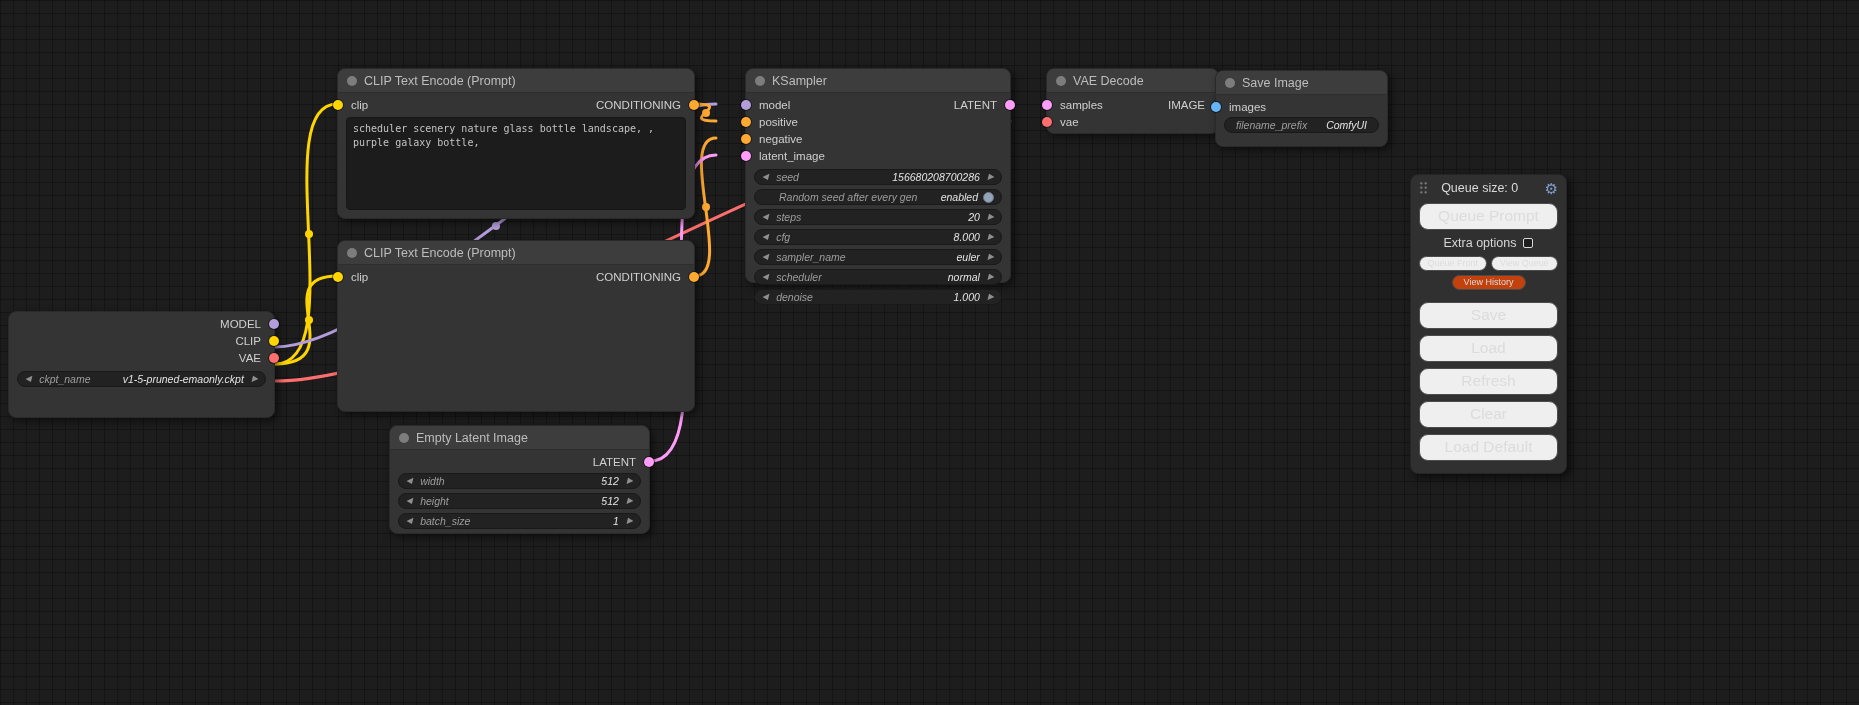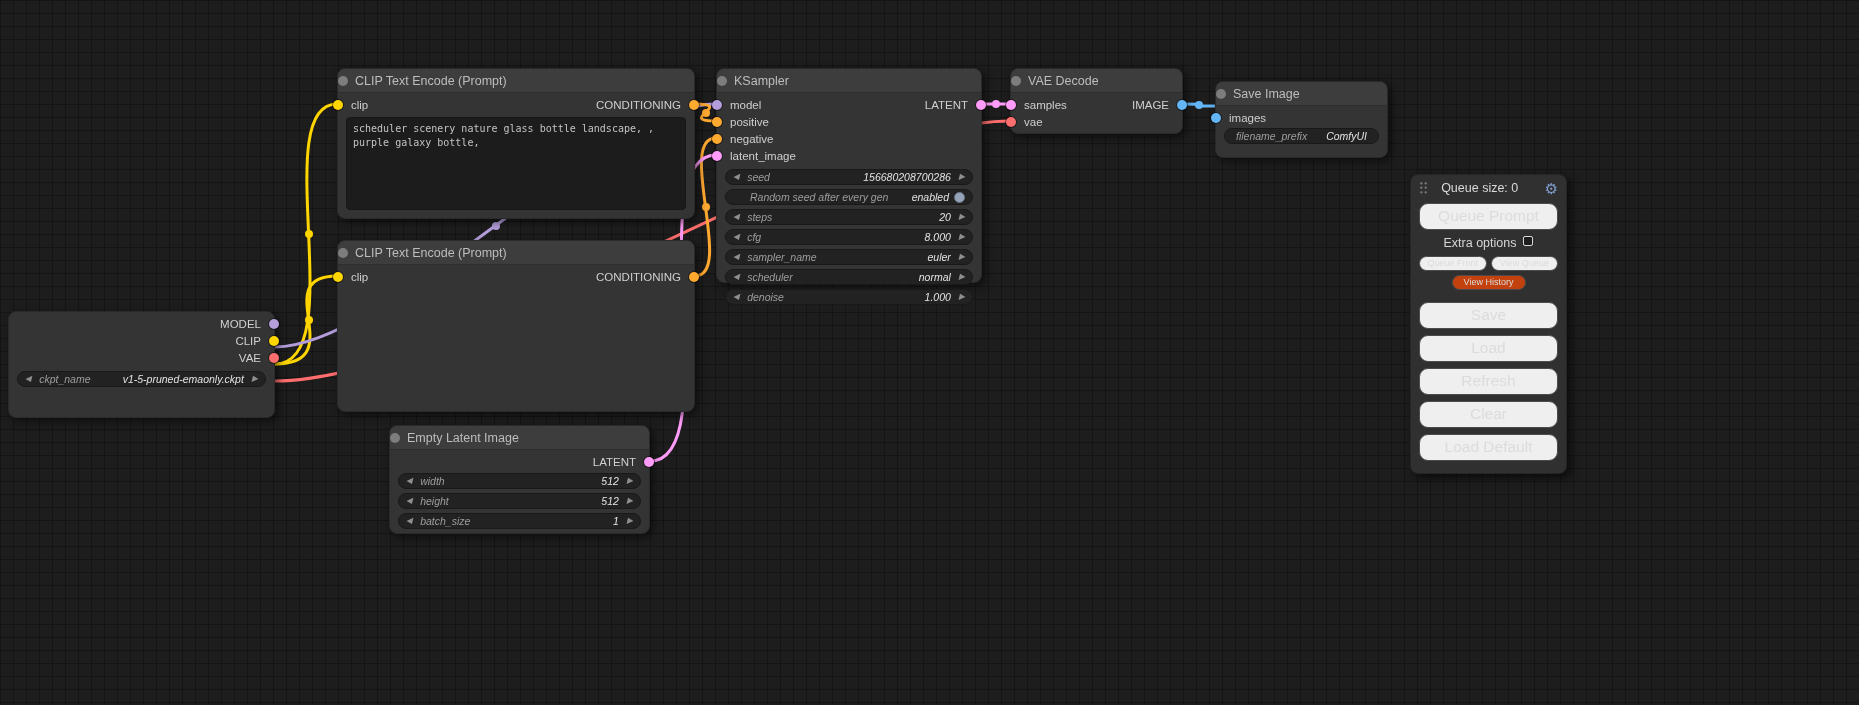--- a/index.html
+++ b/index.html
@@ -22,20 +22,21 @@
     background:#343434;
     border:1px solid #2a2a2a;
     border-radius:8px;
     box-shadow:3px 3px 8px rgba(0,0,0,.55);
   }
   .node-title {
     height:24px;
     background:#3d3d3d;
     border-radius:7px 7px 0 0;
     display:flex; align-items:center; gap:7px;
+    padding-left:9px;
     font-size:12.5px; color:#bdbdbd;
     border-bottom:1px solid #2e2e2e;
   }
   .title-dot { width:10px; height:10px; border-radius:50%; background:#7d7d7d; flex:0 0 auto; }
 
   .slots { padding-top:3px; }
   .slot { position:relative; height:17px; display:flex; align-items:center; font-size:11.5px; color:#cfcfcf; }
   .in-label  { margin-left:13px; }
   .out-label { margin-left:auto; margin-right:13px; }
   .dot {
@@ -81,21 +82,21 @@
   .gear { color:#7f9ccb; font-size:15px; line-height:1; margin-left:auto; }
 
   .btn {
     display:block; width:100%；
     background:#1a1a1a; color:#dcdcdc;
     border:1px solid #4b4b4b; border-radius:9px;
     text-align:center; cursor:pointer;
     font-family:"Liberation Sans", sans-serif;
   }
   .btn-big { width:100%; font-size:15.5px; padding:3px 0 4px 0; margin-bottom:6px; }
-  .extra-row { display:flex; align-items:flex-start; justify-content:center; gap:7px; font-size:12.5px; color:#d6d6d6; margin:3px 0 6px 0; }
+  .extra-row { display:flex; align-items:center; justify-content:center; gap:7px; font-size:12.5px; color:#d6d6d6; margin:3px 0 6px 0; }
   .checkbox { width:10px; height:10px; border:1px solid #d9d9d9; background:#1d1d1d; border-radius:2px; }
   .small-row { display:flex; gap:4px; margin-bottom:4px; }
   .btn-small { flex:1; font-size:9px; padding:1px 0 2px 0; border-radius:8px; }
   .btn-history { display:block; width:74px; margin:0 auto 12px auto; font-size:9px; padding:1px 0 2px 0; border-radius:8px;
     background:#c2410c; color:#dcdcdc; border:1px solid #4b4b4b; text-align:center; font-family:"Liberation Sans", sans-serif; }
 </style>
 </head>
 <body>
 
 <svg id="wire-layer" viewBox="0 0 1859 705">
@@ -201,21 +202,21 @@
     <span class="warrow">▶</span>
   </div>
   <div class="widget" style="margin-top:4px;">
     <span class="warrow">◀</span>
     <span class="wlabel">batch_size</span>
     <span class="wvalue">1</span>
     <span class="warrow">▶</span>
   </div>
 </div>
 
-<div class="node" style="left:716px; top:68px; width:266px; height:215px;">
+<div class="node" style="left:745px; top:68px; width:266px; height:215px;">
   <div class="node-title">
     <span class="title-dot"></span>
     <span>KSampler</span>
   </div>
   <div class="slots">
     <div class="slot">
       <span class="dot in" style="background: rgb(179, 157, 219);"></span>
       <span class="in-label">model</span>
       <span class="out-label">LATENT</span>
       <span class="dot out" style="background: rgb(255, 156, 249);"></span>
@@ -269,40 +270,40 @@
     <span class="warrow">▶</span>
   </div>
   <div class="widget" style="margin-top:4px;">
     <span class="warrow">◀</span>
     <span class="wlabel">denoise</span>
     <span class="wvalue">1.000</span>
     <span class="warrow">▶</span>
   </div>
 </div>
 
-<div class="node" style="left:1010px; top:68px; width:173px; height:66px;">
+<div class="node" style="left:1046px; top:68px; width:173px; height:66px;">
   <div class="node-title">
     <span class="title-dot"></span>
     <span>VAE Decode</span>
   </div>
   <div class="slots">
     <div class="slot">
       <span class="dot in" style="background: rgb(255, 156, 249);"></span>
       <span class="in-label">samples</span>
       <span class="out-label">IMAGE</span>
       <span class="dot out" style="background: rgb(100, 181, 246);"></span>
     </div>
     <div class="slot">
       <span class="dot in" style="background: rgb(255, 110, 110);"></span>
       <span class="in-label">vae</span>
     </div>
   </div>
 </div>
 
-<div class="node" style="left:1215px; top:81px; width:173px; height:77px;">
+<div class="node" style="left:1215px; top:70px; width:173px; height:77px;">
   <div class="node-title">
     <span class="title-dot"></span>
     <span>Save Image</span>
   </div>
   <div class="slots">
     <div class="slot">
       <span class="dot in" style="background: rgb(100, 181, 246);"></span>
       <span class="in-label">images</span>
     </div>
   </div>

